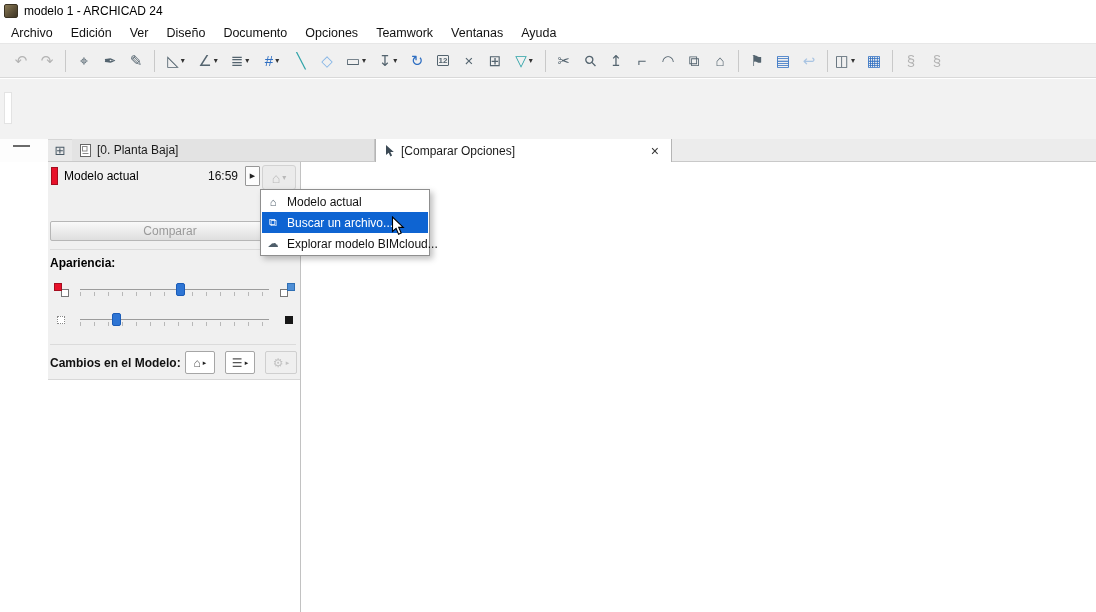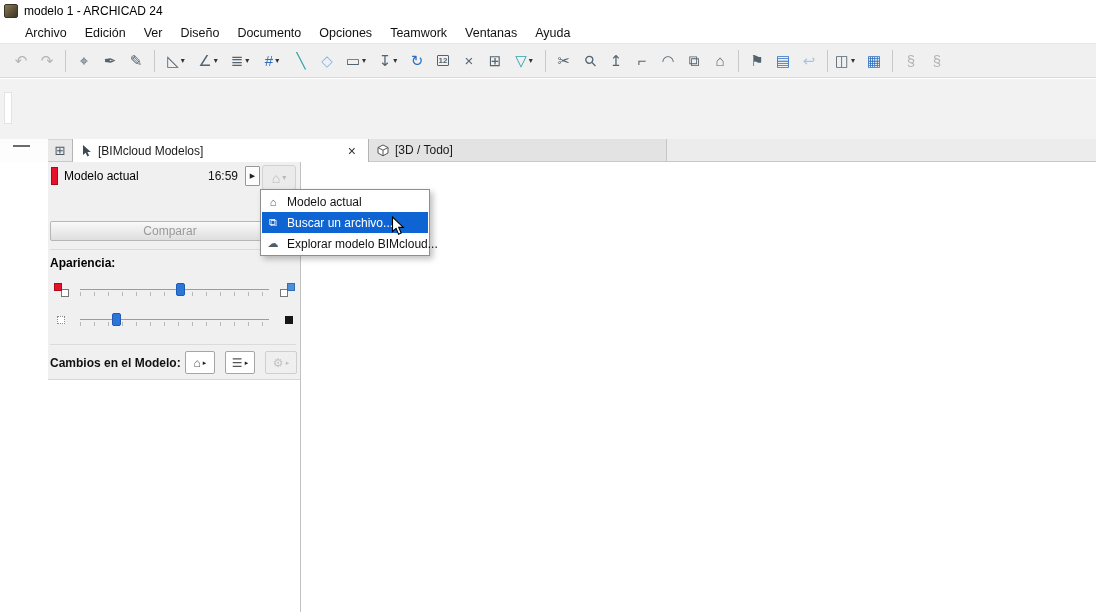--- a/index.html
+++ b/index.html
@@ -9,21 +9,21 @@
 
   
   .titlebar{position:absolute;top:0;left:0;right:11px;height:22px;background:#fff;
     display:flex;align-items:center;gap:6px;padding-left:4px}
   .app-icon{width:14px;height:14px;border-radius:2px;
     background:linear-gradient(135deg,#8a7a55 0%,#5a4e36 60%,#3c3424 100%);border:1px solid #3a3222}
   .title-text{font-size:12px;color:#000}
 
   
   .menubar{position:absolute;top:22px;left:0;right:0;height:21px;background:#fff;
-    display:flex;align-items:center;padding-left:16px}
+    display:flex;align-items:center;padding-left:2px}
   .menu-item{padding:3px 9px;font-size:12.5px;color:#111;cursor:default}
 
   
   .toolbar{position:absolute;top:43px;left:0;right:0;height:35px;background:#f0f0f0;
     border-top:1px solid #e7e7e7;border-bottom:1px solid #d9d9d9;
     display:flex;align-items:center;padding-left:8px}
   .tbi{min-width:26px;height:27px;display:inline-flex;align-items:center;justify-content:center;
     color:#54646f;font-size:15px;border-radius:2px}
   .tbi .arr{display:none;font-size:8px;color:#333;margin-left:2px}
   .tbi.arrow{min-width:32px}
@@ -268,37 +268,38 @@
 
   <div class="dockarea">
     <span class="dock-strip"></span>
   </div>
 
   <div class="tab-left">
     <span class="palette-dash"></span>
   </div>
   <div class="tabbar">
     <span class="quad">⊞</span>
+    <div class="tab t1">
+      <span class="tab-ic">
+        <svg width="11" height="13" viewBox="0 0 11 13">
+            <rect x="0.5" y="0.5" width="10" height="12" fill="#fff" stroke="#666"></rect>
+            <rect x="2.5" y="2.5" width="4.5" height="4.5" fill="none" stroke="#8a8a8a"></rect>
+            <path d="M2.5 9.5 H8.5" stroke="#8a8a8a"></path>
+          </svg>
+      </span>
+      <span>[0. Planta Baja]</span>
+    </div>
     <div class="tab t2 active">
       <span class="tab-ic">
         <svg width="11" height="13" viewBox="0 0 11 13">
             <path d="M2 1 L2 11 L4.7 8.7 L6.4 12.4 L8.1 11.6 L6.4 8 L9.8 8 Z" fill="#3c4a55"></path>
           </svg>
       </span>
-      <span>[BIMcloud Modelos]</span>
+      <span>[Comparar Opciones]</span>
       <span class="tab-close">×</span>
-    </div>
-    <div class="tab t3">
-      <span class="tab-ic">
-        <svg width="12" height="13" viewBox="0 0 12 13">
-            <path d="M6 1 L11 3.5 L11 9 L6 11.8 L1 9 L1 3.5 Z" fill="#fff" stroke="#555"></path>
-            <path d="M1 3.5 L6 6.2 L11 3.5 M6 6.2 L6 11.8" stroke="#555" fill="none"></path>
-          </svg>
-      </span>
-      <span>[3D / Todo]</span>
     </div>
     <div class="tab-filler"></div>
   </div>
 
   <div class="content"></div>
 
   <div class="panel">
 
     <div class="model-row row1">
       <span class="swatch m1"></span>

